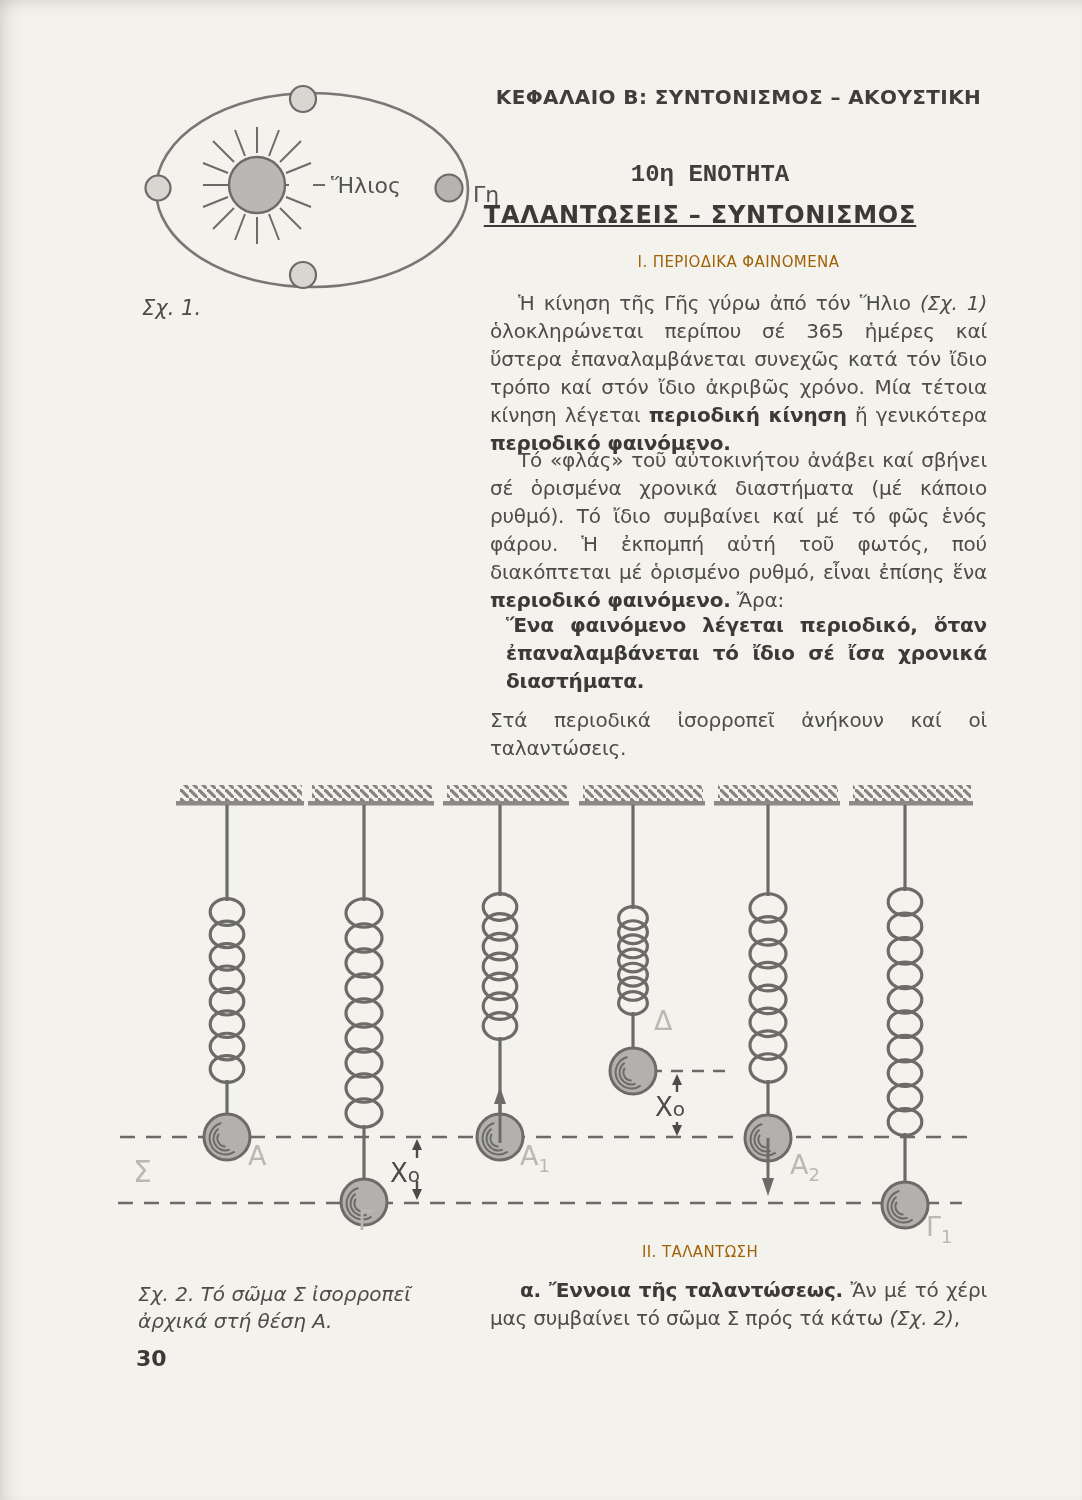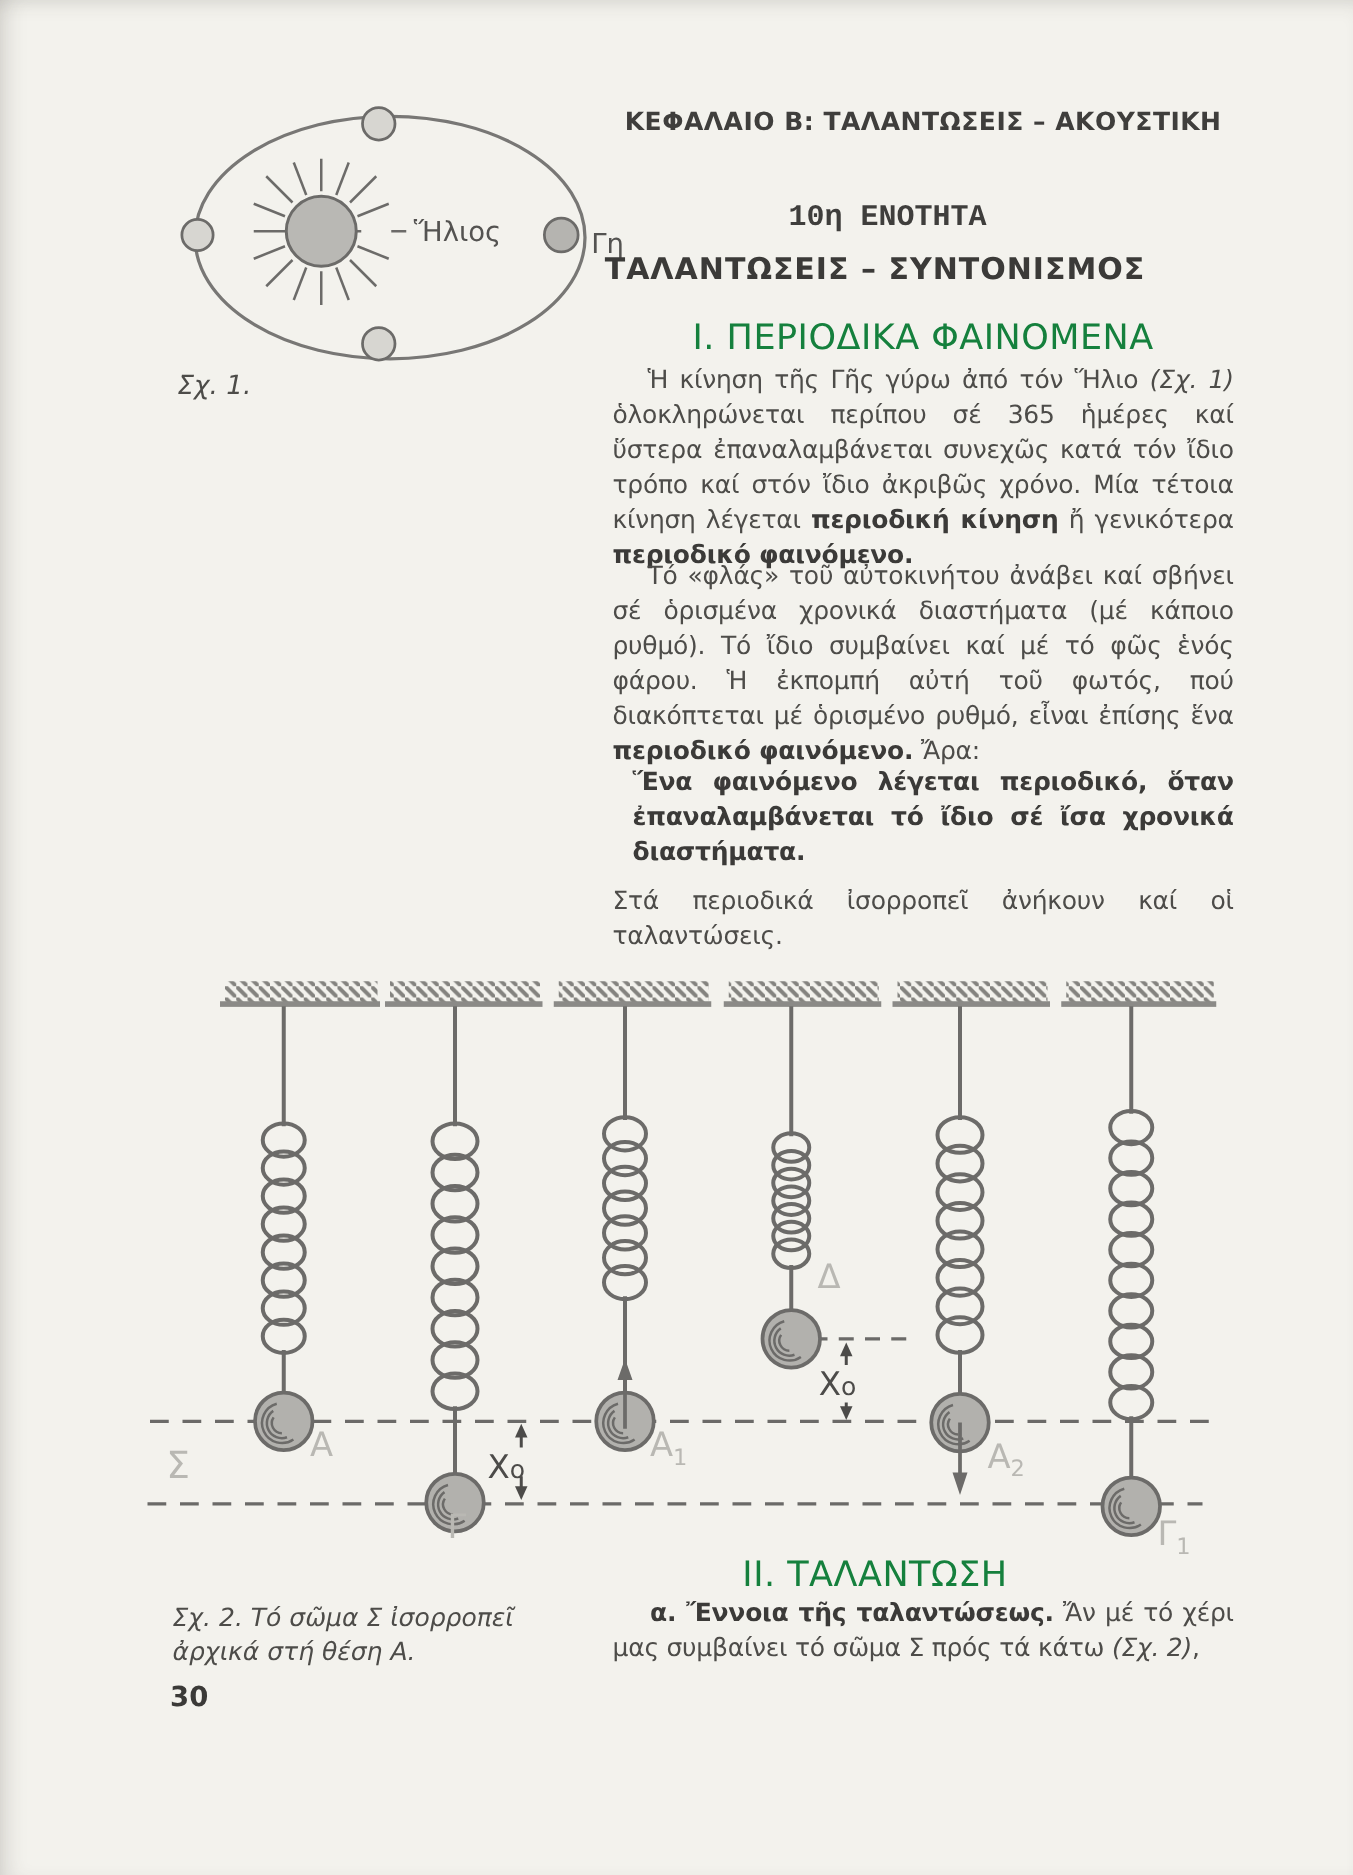--- a/index.html
+++ b/index.html
@@ -13,22 +13,22 @@
   .abs{position:absolute;}
   .col{left:490px;width:497px;}
   .center{text-align:center;}
   .bold{font-weight:bold;color:#3b3a38;}
   .ital{font-style:italic;}
   .body-text{font-size:20px;line-height:28px;text-align:justify;letter-spacing:-0.2px;}
   .indent{text-indent:28px;}
   h1,h2,h3,p{margin:0;padding:0;font-weight:normal;}
   .chapter{font-size:20px;font-weight:bold;color:#3f3e3c;letter-spacing:.4px;}
   .unit{font-size:24px;font-weight:bold;color:#3f3e3c;font-family:Liberation Mono, monospace;}
-  .title{font-size:24px;font-weight:bold;color:#3b3a38;letter-spacing:.8px;}
-  .section-h{font-size:28px;color:#15803d;letter-spacing:.4px;}
+  .title{font-size:24px;font-weight:bold;color:#3b3a38;letter-spacing:.8px;text-decoration:underline;}
+  .section-h{font-size:15px;color:#a16207;letter-spacing:.4px;}
   .caption{font-style:italic;font-size:20px;line-height:27px;color:#4d4c49;}
   .pagenum{font-size:22px;font-weight:bold;color:#3b3a38;}
   .ghost{font-size:19px;line-height:27px;color:#8b897f;opacity:.35;filter:blur(.4px);}
   svg text{font-family:"DejaVu Sans","Liberation Sans",sans-serif;}
 </style>
 </head>
 <body>
 
 <svg class="abs" style="left:55px;top:72px" width="470" height="235" viewBox="0 0 470 235">
   <ellipse cx="257" cy="118" rx="156" ry="97" fill="none" stroke="#787775" stroke-width="2.6"></ellipse>
@@ -56,21 +56,21 @@
   <circle cx="248" cy="27" r="13" fill="#d7d6d1" stroke="#6c6b69" stroke-width="2.2"></circle>
   <circle cx="103" cy="116" r="12.5" fill="#d7d6d1" stroke="#6c6b69" stroke-width="2.2"></circle>
   <circle cx="394" cy="116" r="13.5" fill="#b5b4b0" stroke="#6c6b69" stroke-width="2.2"></circle>
   <circle cx="248" cy="203" r="13" fill="#d7d6d1" stroke="#6c6b69" stroke-width="2.2"></circle>
   <text x="276" y="121" font-size="22" fill="#545351">Ἥλιος</text>
   <text x="418" y="130" font-size="22" fill="#545351">Γη</text>
 </svg>
 
 <p class="abs caption" style="left:142px;top:295px;font-size:21px">Σχ. 1.</p>
 
-<h1 class="abs col center chapter" style="top:85px">ΚΕΦΑΛΑΙΟ Β: ΤΑΛΑΝΤΩΣΕΙΣ – ΑΚΟΥΣΤΙΚΗ</h1>
+<h1 class="abs col center chapter" style="top:85px">ΚΕΦΑΛΑΙΟ Β: ΣΥΝΤΟΝΙΣΜΟΣ – ΑΚΟΥΣΤΙΚΗ</h1>
 <h2 class="abs center unit" style="left:475px;width:470px;top:161px">10η ΕΝΟΤΗΤΑ</h2>
 <h2 class="abs center title" style="left:455px;width:490px;top:201px">ΤΑΛΑΝΤΩΣΕΙΣ – ΣΥΝΤΟΝΙΣΜΟΣ</h2>
 <h3 class="abs col center section-h" style="top:253px">Ι. ΠΕΡΙΟΔΙΚΑ ΦΑΙΝΟΜΕΝΑ</h3>
 
 <p class="abs col body-text indent" style="top:289px"><span>Ἡ κίνηση τῆς Γῆς γύρω ἀπό τόν Ἥλιο </span><span class="ital">(Σχ. 1)</span><span> ὁλοκληρώνεται περίπου σέ 365 ἡμέρες καί ὕστερα ἐπαναλαμβάνεται συνεχῶς κατά τόν ἴδιο τρόπο καί στόν ἴδιο ἀκριβῶς χρόνο. Μία τέτοια κίνηση λέγεται </span><span class="bold">περιοδική κίνηση</span><span> ἤ γενικότερα </span><span class="bold">περιοδικό φαινόμενο.</span></p>
 
 <p class="abs col body-text indent" style="top:446px"><span>Τό «φλάς» τοῦ αὐτοκινήτου ἀνάβει καί σβήνει σέ ὁρισμένα χρονικά διαστήματα (μέ κάποιο ρυθμό). Τό ἴδιο συμβαίνει καί μέ τό φῶς ἑνός φάρου. Ἡ ἐκπομπή αὐτή τοῦ φωτός, πού διακόπτεται μέ ὁρισμένο ρυθμό, εἶναι ἐπίσης ἕνα </span><span class="bold">περιοδικό φαινόμενο.</span><span> Ἄρα:</span></p>
 
 <p class="abs body-text bold" style="left:506px;width:481px;top:611px">Ἕνα φαινόμενο λέγεται περιοδικό, ὅταν ἐπαναλαμβάνεται τό ἴδιο σέ ἴσα χρονικά διαστήματα.</p>
 

